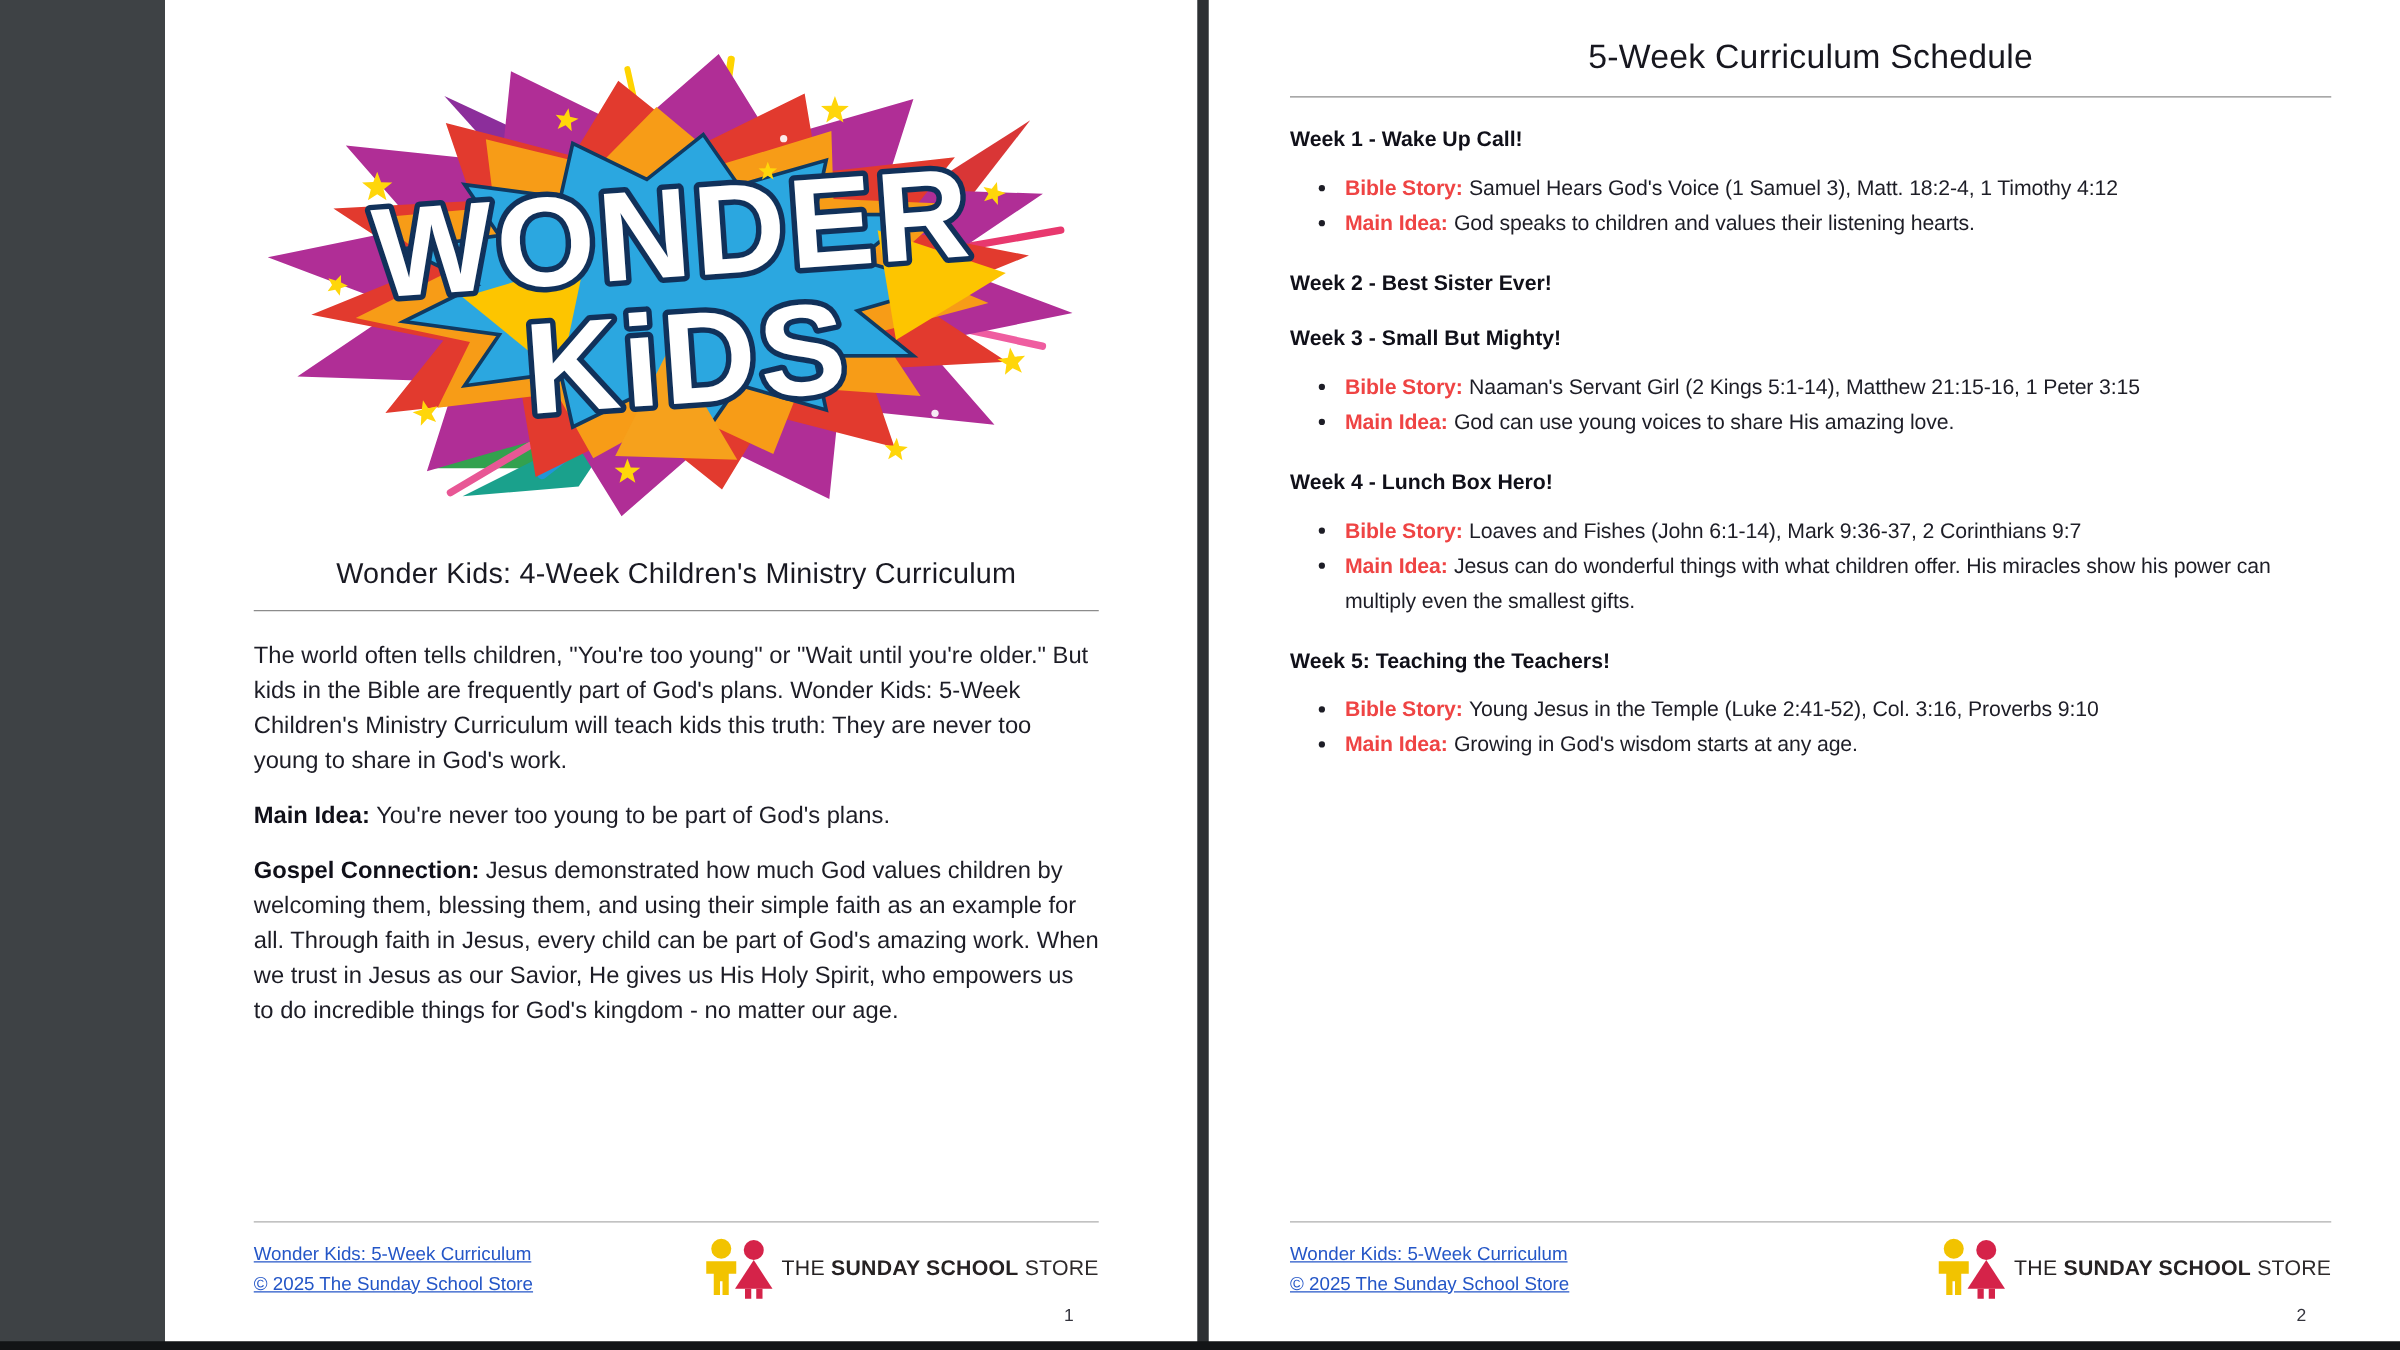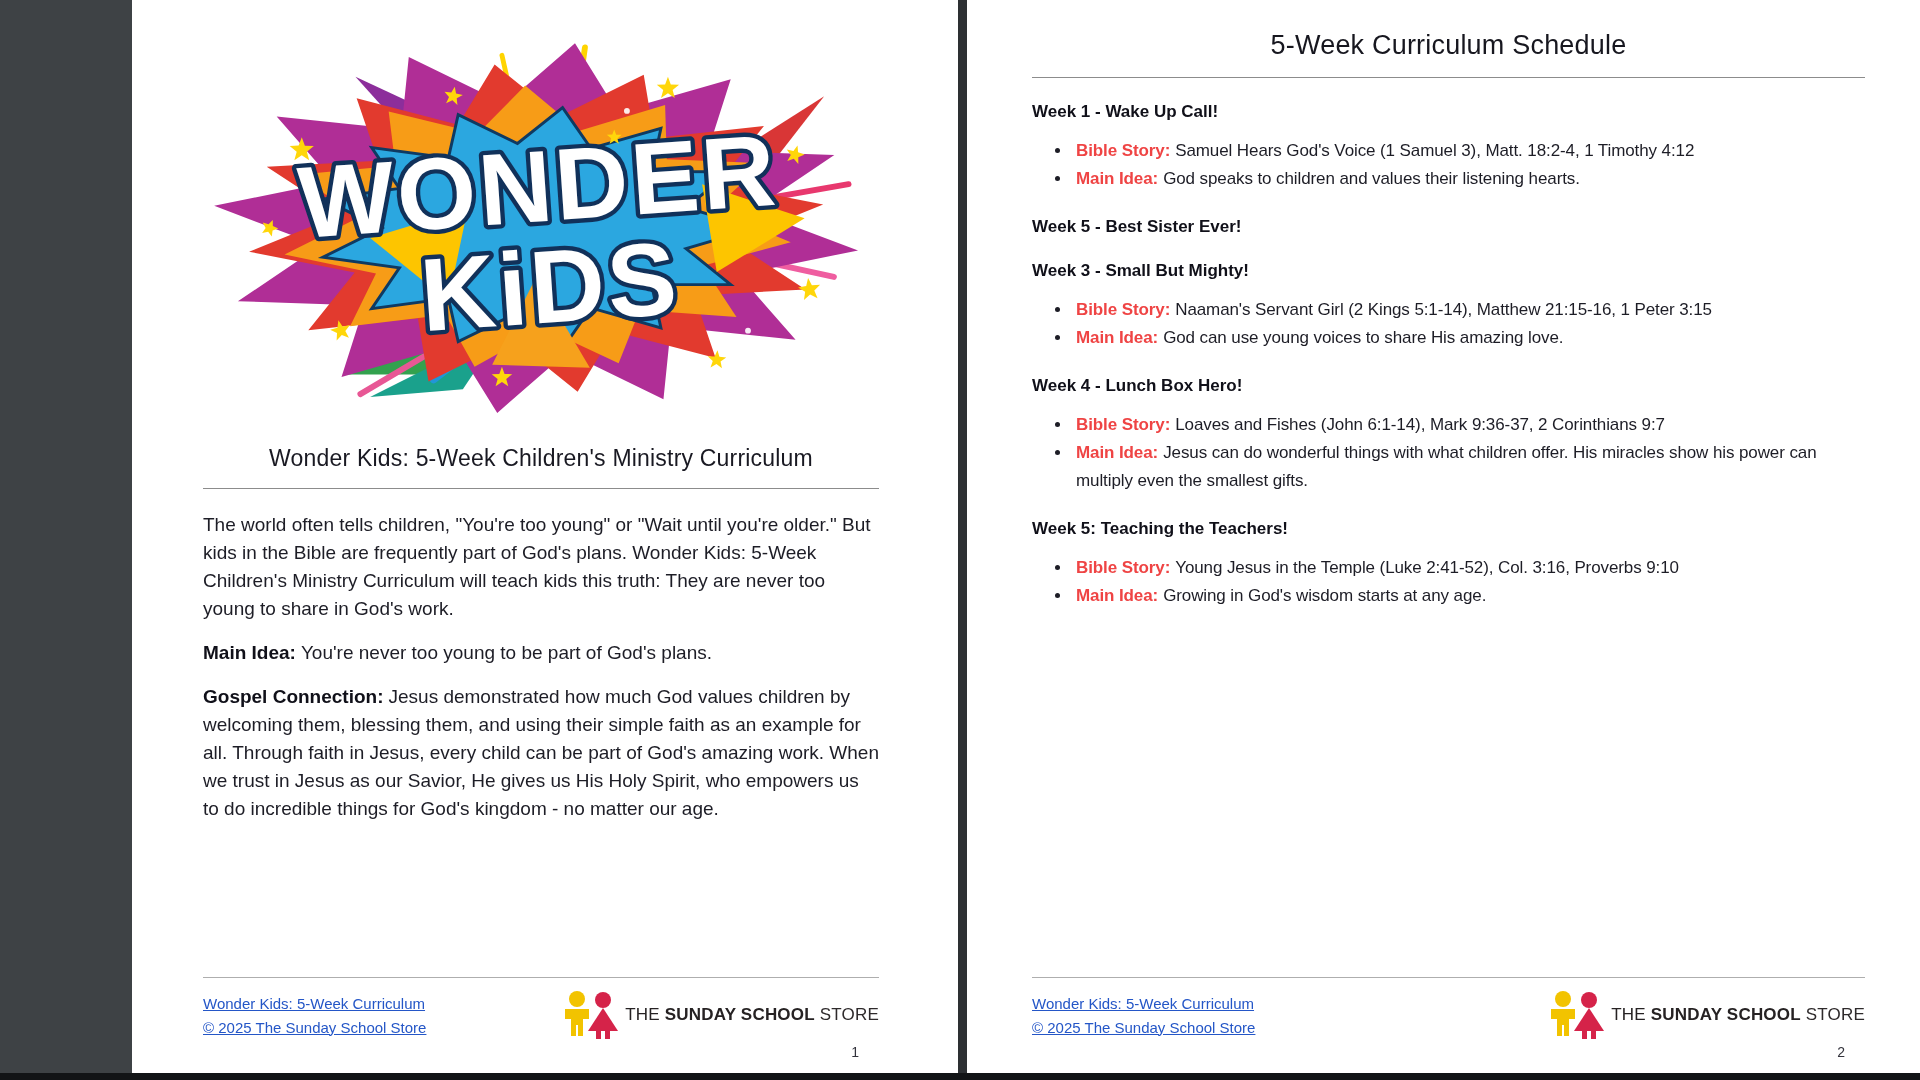--- a/index.html
+++ b/index.html
@@ -97,21 +97,21 @@
           <circle cx="428" cy="75" r="3" fill="#ffffff" opacity=".9"></circle>
           <circle cx="552" cy="300" r="3" fill="#ffffff" opacity=".9"></circle>
 
           <g transform="rotate(-4 340 195)">
             <text class="wk-text" x="340" y="188" font-size="104" stroke-width="9" text-anchor="middle" letter-spacing="3">WONDER</text>
             <text class="wk-text" x="345" y="292" font-size="106" stroke-width="9" text-anchor="middle" letter-spacing="3">KiDS</text>
           </g>
         </svg>
       </div>
 
-      <div class="doc-title">Wonder Kids: 5-Week Children's Ministry Curriculum</div>
+      <div class="doc-title">Wonder Kids: 4-Week Children's Ministry Curriculum</div>
       <hr class="title-rule">
 
       <div class="body-text">
         <p>The world often tells children, "You're too young" or "Wait until you're older." But kids in the Bible are frequently part of God's plans. Wonder Kids: 5-Week Children's Ministry Curriculum will teach kids this truth: They are never too young to share in God's work.</p>
         <p><strong>Main Idea:</strong><span>You're never too young to be part of God's plans.</span></p>
         <p><strong>Gospel Connection:</strong><span>Jesus demonstrated how much God values children by welcoming them, blessing them, and using their simple faith as an example for all. Through faith in Jesus, every child can be part of God's amazing work. When we trust in Jesus as our Savior, He gives us His Holy Spirit, who empowers us to do incredible things for God's kingdom - no matter our age.</span></p>
       </div>
     </div>
 
     <div class="page-footer">
@@ -150,21 +150,21 @@
 
       <div>
         <div class="week-heading">Week 1 - Wake Up Call!</div>
         <ul class="week-list">
           <li><strong>Bible Story:</strong><span>Samuel Hears God's Voice (1 Samuel 3), Matt. 18:2-4, 1 Timothy 4:12</span></li>
           <li><strong>Main Idea:</strong><span>God speaks to children and values their listening hearts.</span></li>
         </ul>
       </div>
 
       <div>
-        <div class="week-heading">Week 5 - Best Sister Ever!</div>
+        <div class="week-heading">Week 2 - Best Sister Ever!</div>
       </div>
 
       <div>
         <div class="week-heading">Week 3 - Small But Mighty!</div>
         <ul class="week-list">
           <li><strong>Bible Story:</strong><span>Naaman's Servant Girl (2 Kings 5:1-14), Matthew 21:15-16, 1 Peter 3:15</span></li>
           <li><strong>Main Idea:</strong><span>God can use young voices to share His amazing love.</span></li>
         </ul>
       </div>
 

